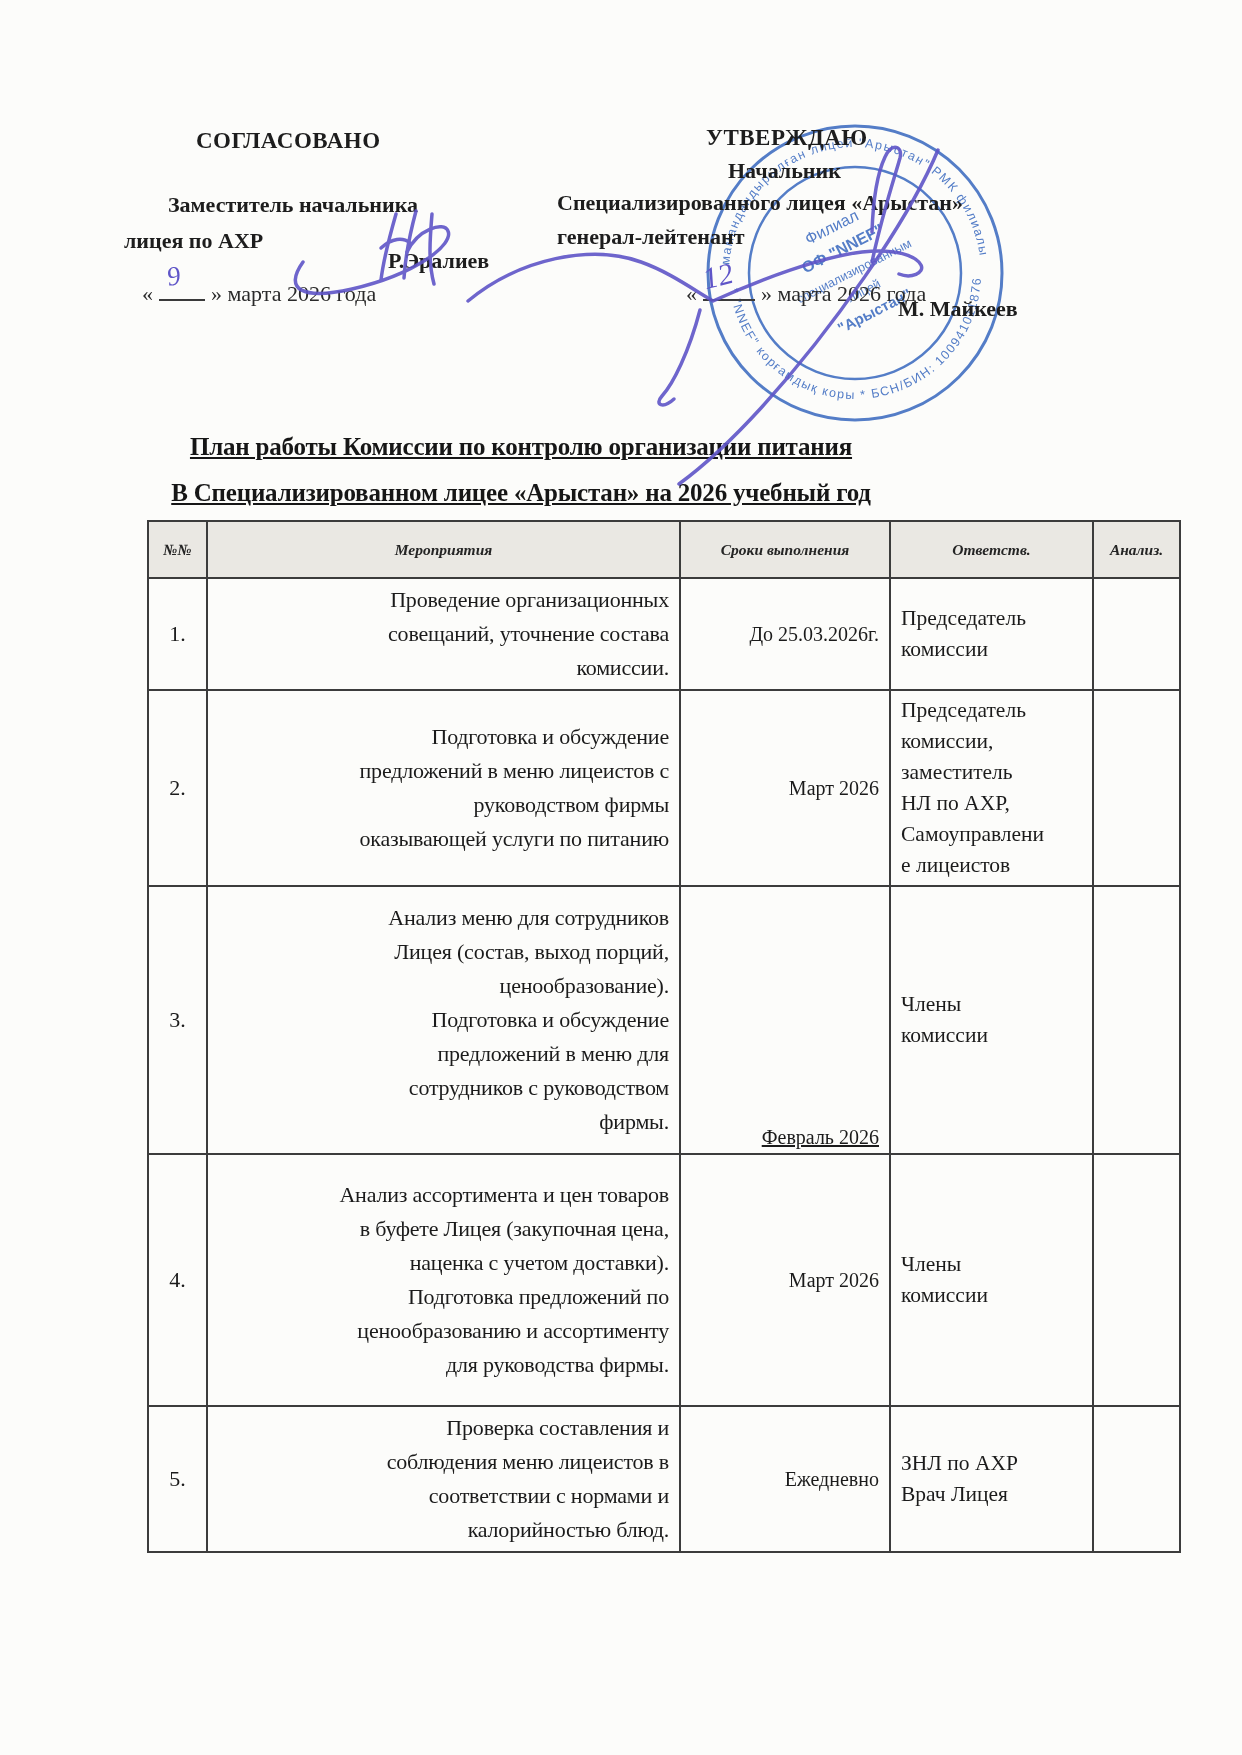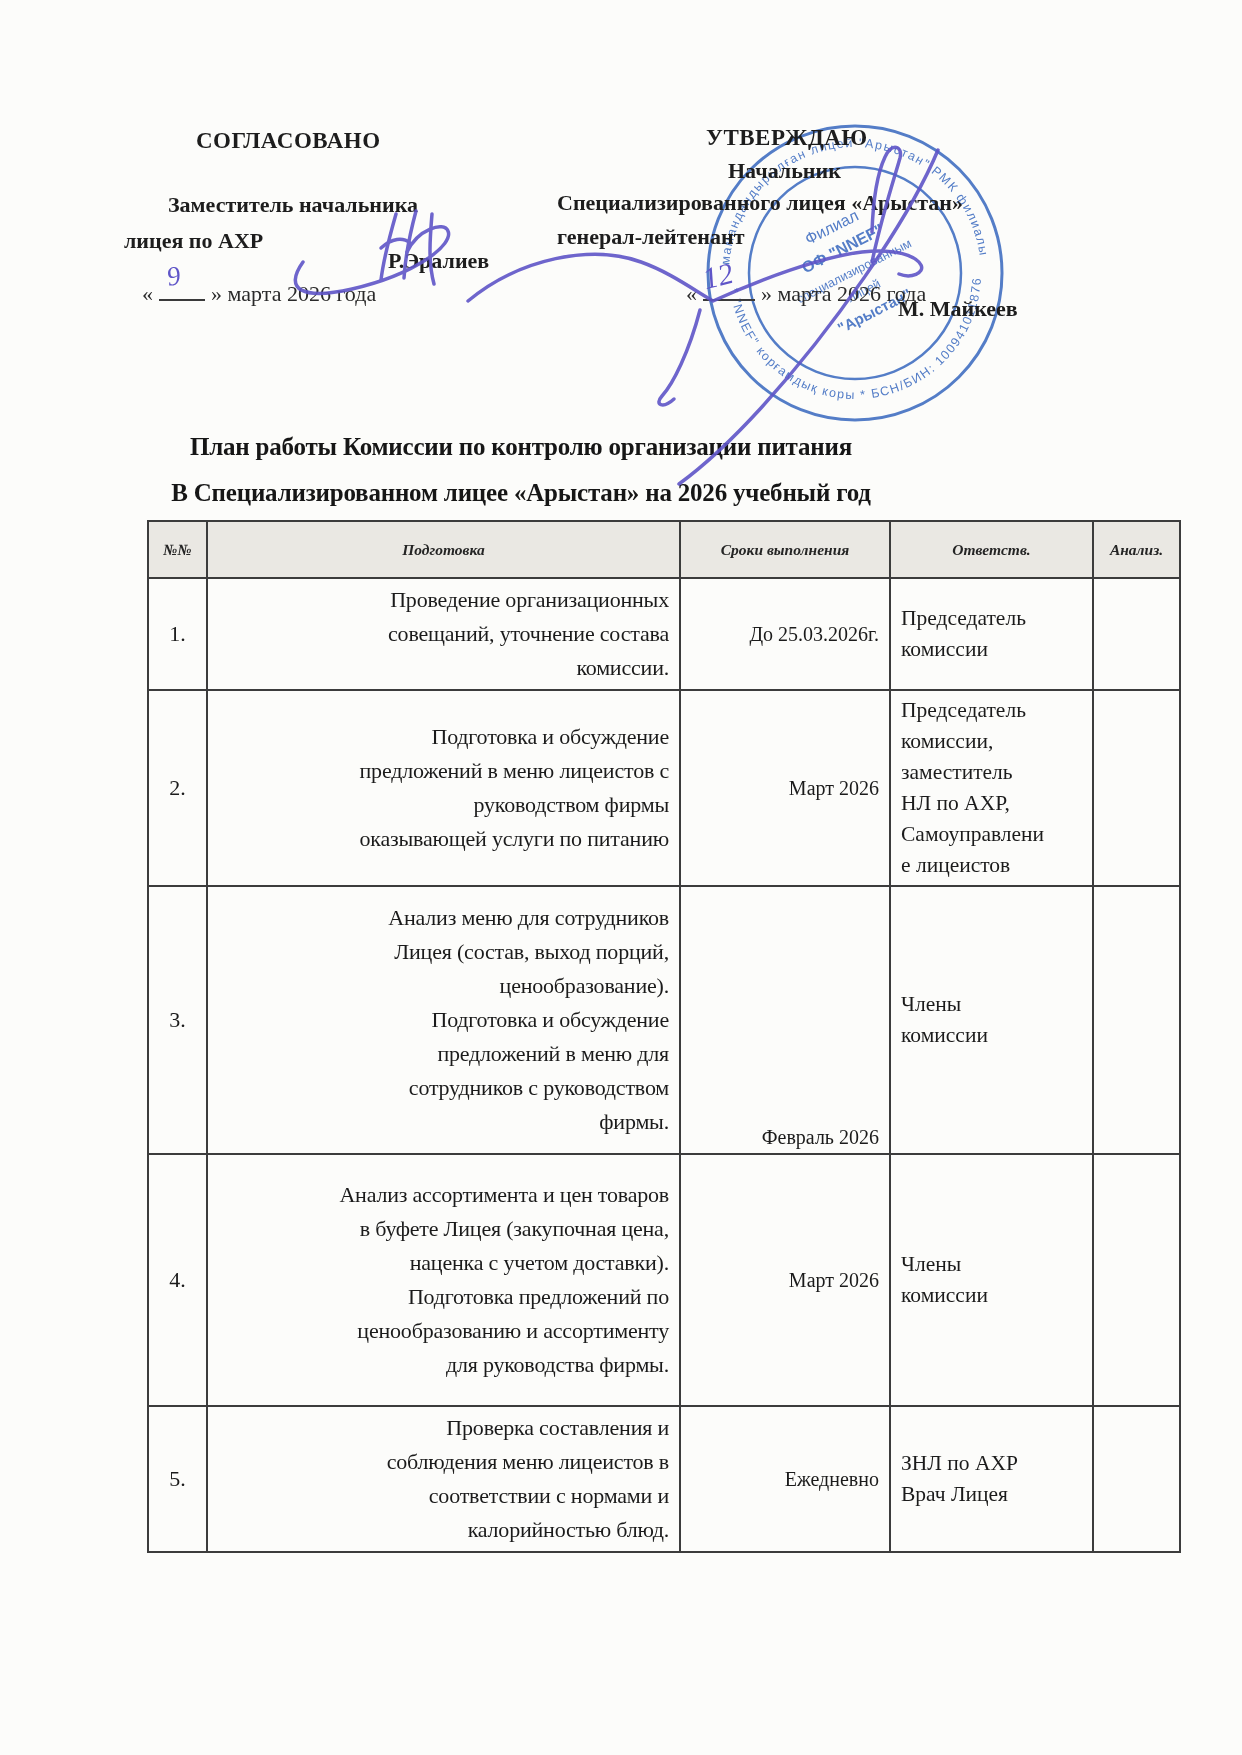--- a/index.html
+++ b/index.html
@@ -26,21 +26,21 @@
     position:absolute;left:8px;top:-34px;
     font-style:italic;color:#5f55c8;font-size:27px;
     transform:rotate(-10deg);
     font-family:"Liberation Serif",serif;
   }
   .day.two{font-size:30px;left:0;top:-36px;transform:rotate(-14deg);}
   
   .title{
     left:0;top:424px;width:1042px;
     text-align:center;font-size:25px;font-weight:bold;
-    line-height:46px;letter-spacing:-0.2px;color:#161616;
+    line-height:46px;letter-spacing:-0.2px;color:#161616;text-decoration:underline;
   }
   
   table.doc{
     position:absolute;left:147px;top:520px;width:1032px;
     border-collapse:collapse;table-layout:fixed;
     font-size:22px;color:#1b1b1b;
   }
   table.doc td,table.doc th{
     border:2px solid #3c3c3c;
     padding:4px 10px;
@@ -52,21 +52,21 @@
     height:47px;text-align:center;color:#252525;
   }
   th.h-num{font-size:13.5px;}
   td.num{text-align:center;vertical-align:middle;font-size:22px;}
   td.act{
     text-align:right;vertical-align:middle;
     white-space:pre-line;line-height:34px;padding:8px 14px;
     letter-spacing:-0.2px;
   }
   td.term{text-align:right;vertical-align:middle;white-space:pre-line;font-size:20px;}
-  td.term.low{vertical-align:bottom;}
+  td.term.low{vertical-align:bottom;text-decoration:underline;}
   td.resp{
     text-align:left;vertical-align:middle;
     white-space:pre-line;line-height:31px;font-size:21.5px;
   }
   tr.r1{height:98px;} tr.r2{height:190px;} tr.r3{height:268px;}
   tr.r4{height:252px;} tr.r5{height:133px;}
   
   .stamp{left:700px;top:118px;width:310px;height:310px;opacity:.88;}
   
   .ink{left:0;top:0;width:1242px;height:1755px;pointer-events:none;}
@@ -128,21 +128,21 @@
     <colgroup>
       <col style="width:59px">
         <col style="width:473px">
         <col style="width:210px">
       <col style="width:203px">
         <col style="width:87px">
     </colgroup>
     <thead>
       <tr>
         <th class="h-num">№№</th>
-        <th>Подготовка</th>
+        <th>Мероприятия</th>
         <th>Сроки выполнения</th>
         <th>Ответств.</th>
         <th>Анализ.</th>
       </tr>
     </thead>
     <tbody>
       <tr class="r1">
         <td class="num">1.</td>
         <td class="act">Проведение организационных
 совещаний, уточнение состава

